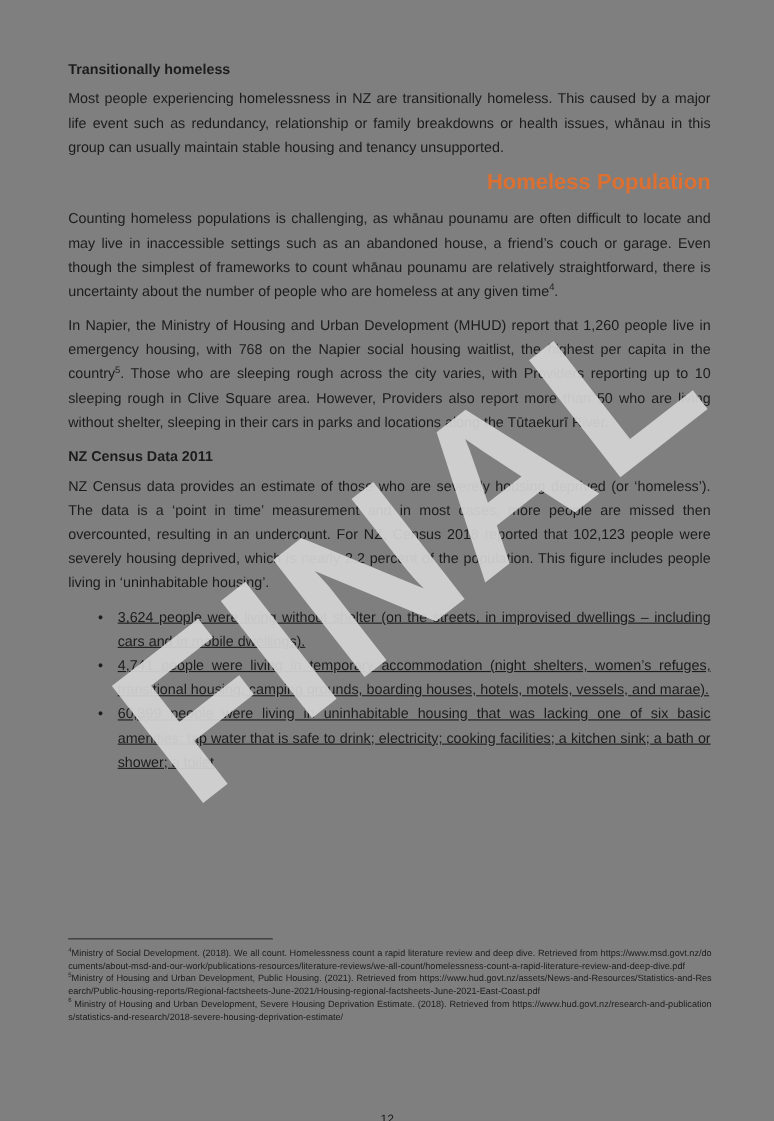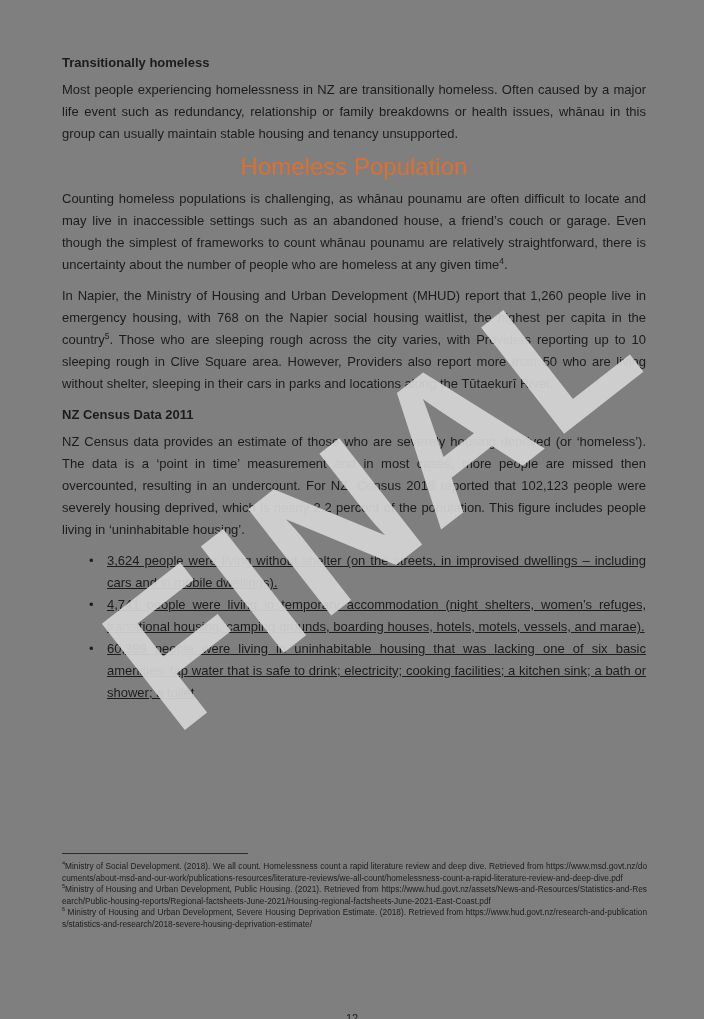--- a/index.html
+++ b/index.html
@@ -7,22 +7,22 @@
   .page{
     position:relative;width:704px;height:1019px;background:#7f7f7f;
     overflow:hidden;color:#1c1c1c;
   }
   .content{
     position:absolute;left:62px;top:52px;width:584px;
     font-size:13px;line-height:21.9px;text-align:justify;
   }
   .sub-heading{font-weight:bold;margin:0 0 5px 0;}
   .main-heading{
-    font-size:24px;line-height:25px;font-weight:normal;
-    margin:3px 0 9px 0;text-align:center;
+    font-size:20px;line-height:25px;font-weight:bold;
+    margin:3px 0 9px 0;text-align:right;
   }
   .para{margin:0 0 9.5px 0;}
   sup.fn-ref{font-size:8.5px;line-height:0;vertical-align:super;}
   ul.bullets{margin:2px 0 0 0;padding:0 0 0 27px;list-style:none;text-decoration:underline;}
   ul.bullets li{position:relative;padding-left:18px;margin:0;}
   ul.bullets li::before{
     content:"\2022";position:absolute;left:0;top:0;
   }
   .footnotes{position:absolute;left:62px;top:853px;width:585px;}
   .fn-rule{width:186px;height:0;border-top:1.7px solid #2b2b2b;margin:0 0 7px 0;}
@@ -45,21 +45,21 @@
 </style>
 </head>
 <body>
 
 <div class="page">
 
   <div class="content">
 
     <p class="sub-heading">Transitionally homeless</p>
 
-    <p class="para">Most people experiencing homelessness in NZ are transitionally homeless. Often caused by a major life event such as redundancy, relationship or family breakdowns or health issues, whānau in this group can usually maintain stable housing and tenancy unsupported.</p>
+    <p class="para">Most people experiencing homelessness in NZ are transitionally homeless. This caused by a major life event such as redundancy, relationship or family breakdowns or health issues, whānau in this group can usually maintain stable housing and tenancy unsupported.</p>
 
     <h1 class="main-heading" style="color:#dd7030;">Homeless Population</h1>
 
     <p class="para"><span>Counting homeless populations is challenging, as whānau pounamu are often difficult to locate and may live in inaccessible settings such as an abandoned house, a friend’s couch or garage. Even though the simplest of frameworks to count whānau pounamu are relatively straightforward, there is uncertainty about the number of people who are homeless at any given time</span><sup class="fn-ref">4</sup><span>.</span></p>
 
     <p class="para"><span>In Napier, the Ministry of Housing and Urban Development (MHUD) report that 1,260 people live in emergency housing, with 768 on the Napier social housing waitlist, the highest per capita in the country</span><sup class="fn-ref">5</sup><span>. Those who are sleeping rough across the city varies, with Providers reporting up to 10 sleeping rough in Clive Square area. However, Providers also report more than 50 who are living without shelter, sleeping in their cars in parks and locations along the Tūtaekurī River.</span></p>
 
     <p class="sub-heading">NZ Census Data 2011</p>
 
     <p class="para">NZ Census data provides an estimate of those who are severely housing deprived (or ‘homeless’). The data is a ‘point in time’ measurement and in most cases, more people are missed then overcounted, resulting in an undercount. For NZ, Census 2018 reported that 102,123 people were severely housing deprived, which is nearly 2.2 percent of the population. This figure includes people living in ‘uninhabitable housing’.</p>

